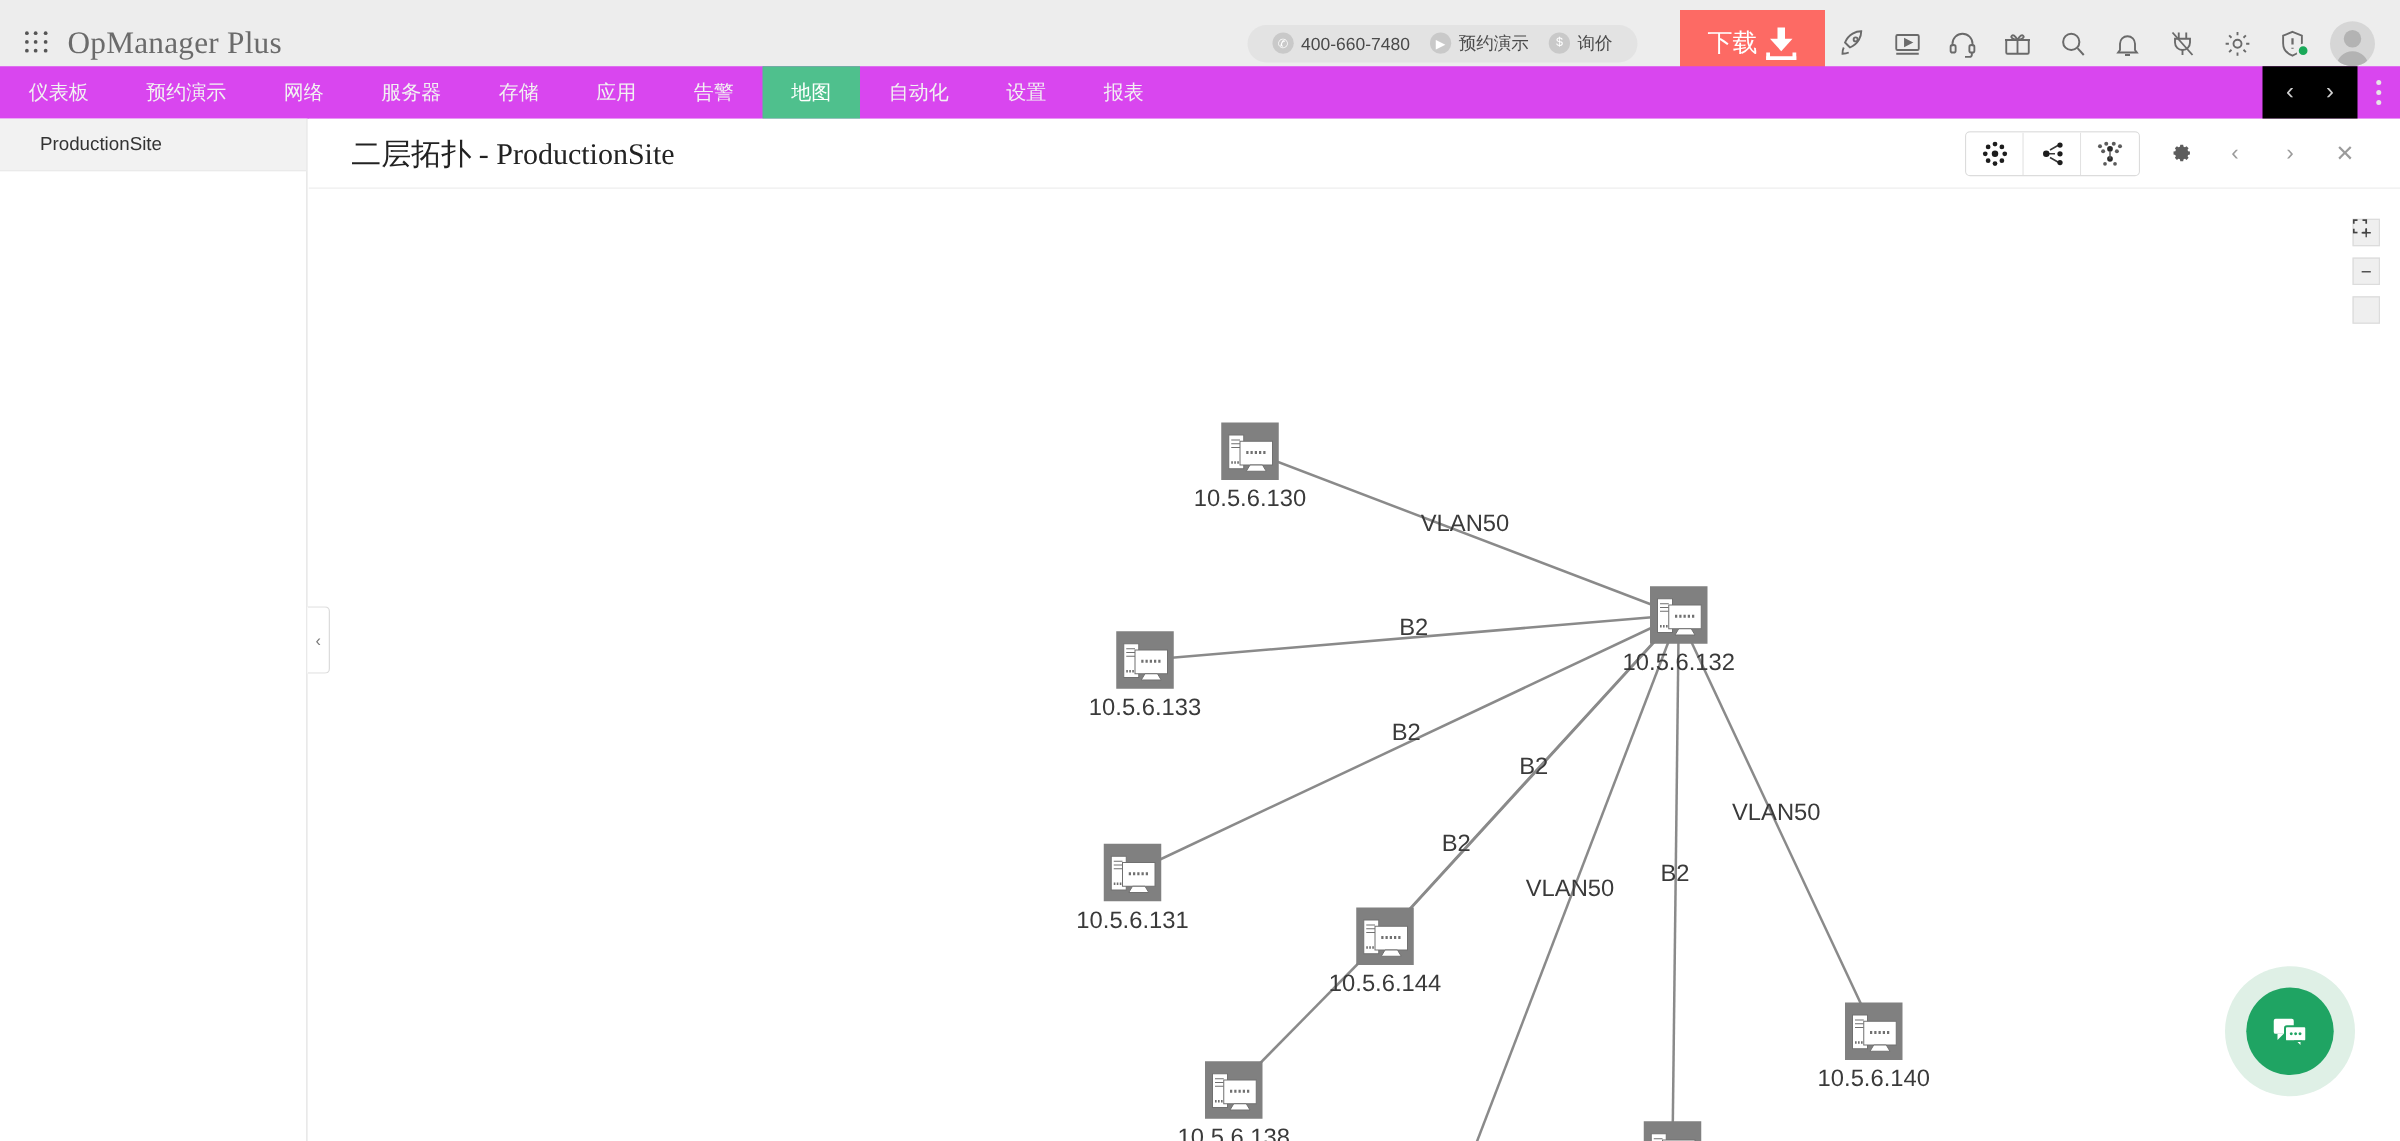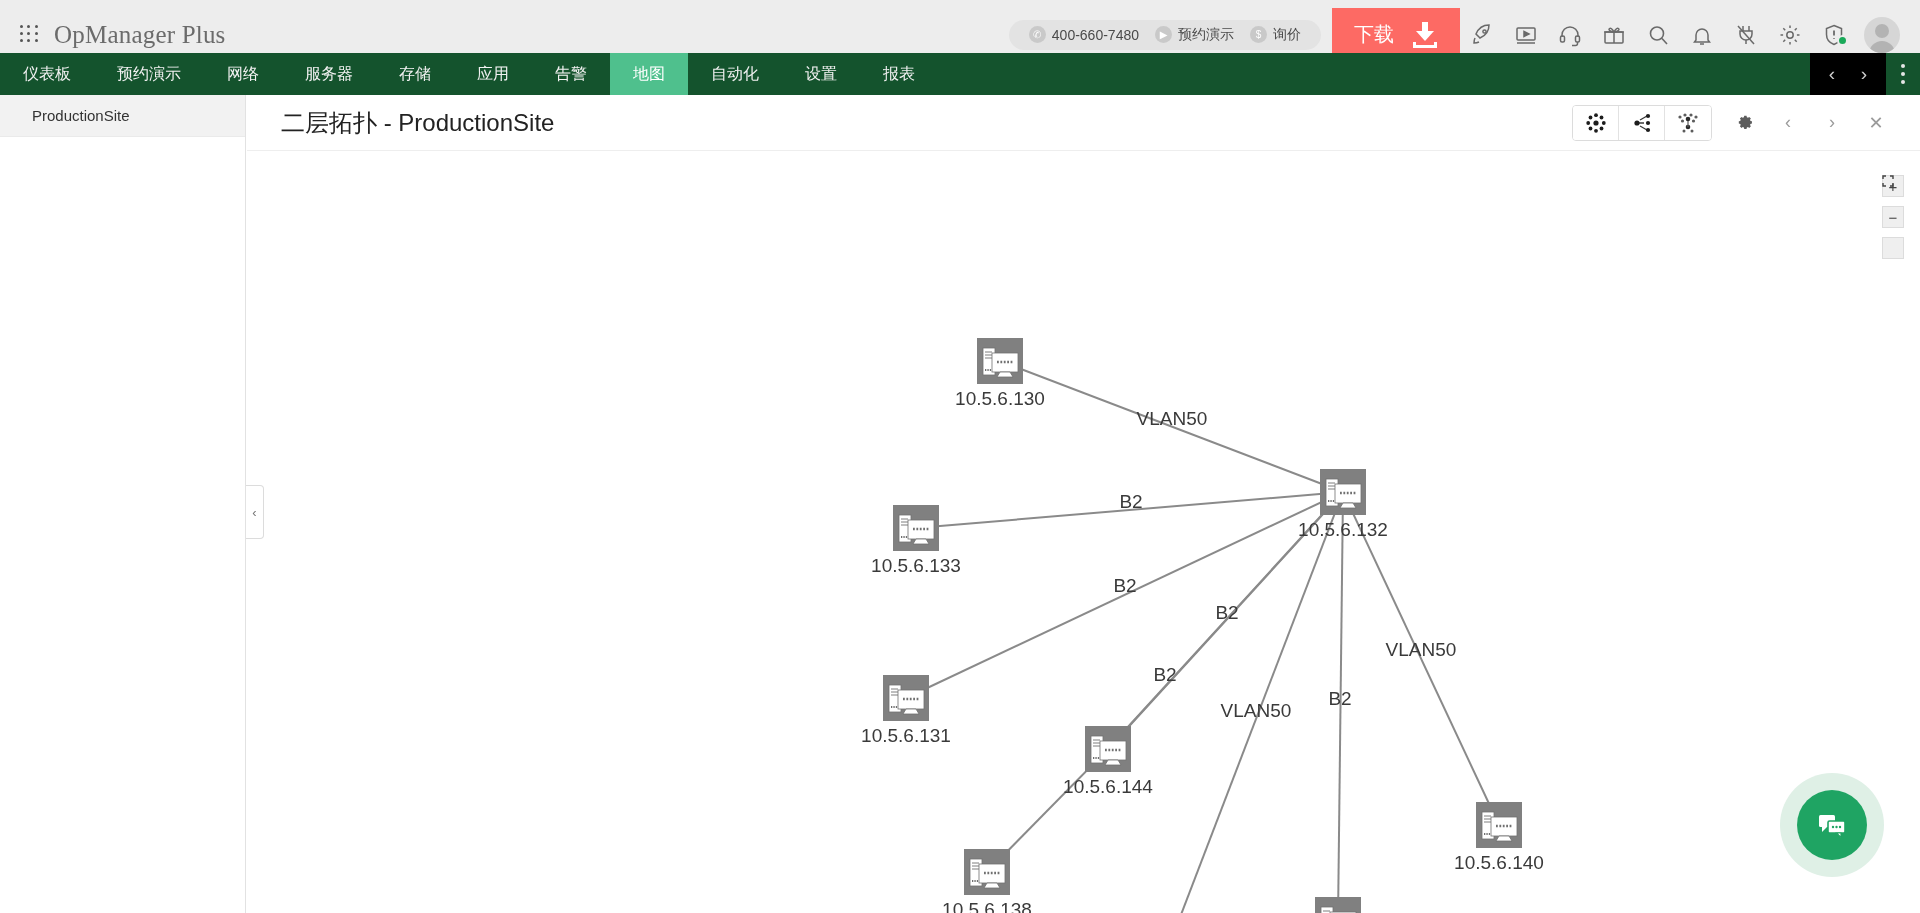--- a/index.html
+++ b/index.html
@@ -25,42 +25,42 @@
 
   .contact-pill {
     margin-left:auto; display:flex; align-items:center; gap:4px;
     background:#e3e3e3; border-radius:20px; height:30px; padding:0 14px;
     color:#4a4a4a; font-size:14px;
   }
   .contact-pill .seg { display:flex; align-items:center; gap:6px; padding:0 6px; }
   .cicon { width:17px; height:17px; border-radius:50%; background:#c9c9c9; color:#fff;
            display:flex; align-items:center; justify-content:center; font-size:10px; flex:0 0 auto;}
   .download-btn {
-    background:#fd6a64; color:#fff; height:53px; display:flex; align-items:center; gap:18px;
-    padding:0 22px; font-size:20px; cursor:pointer; margin-left:11px;
+    background:#fd6a64; color:#fff; height:53px; display:flex; align-items:center; gap:6px;
+    padding:0 22px; font-size:20px; cursor:pointer; margin-left:34px;
   }
   .dl-arrow { width:26px; height:26px; position:relative; }
   .dl-arrow:before{content:""; position:absolute; left:10px; top:0; width:6px; height:12px; background:#fff;}
   .dl-arrow:after{content:""; position:absolute; left:4px; top:9px; width:0;height:0;
      border-left:9px solid transparent;border-right:9px solid transparent;border-top:10px solid #fff;}
   .dl-tray{position:absolute;left:1px;bottom:0;width:24px;height:6px;border:3px solid #fff;border-top:none;}
 
   .hicons { display:flex; align-items:center; gap:0; padding-right:10px; }
   .hicon { width:44px; height:53px; display:flex; align-items:center; justify-content:center;
            cursor:pointer; color:#666; position:relative; }
   .hicon svg { display:block; }
   .greendot{position:absolute; right:8px; bottom:15px; width:11px;height:11px;border-radius:50%;
             background:#1aa959; border:2px solid #ededed;}
   .avatar { width:36px;height:36px;border-radius:50%;background:#d6d6d6; margin-left:8px; margin-right:10px;
             position:relative; overflow:hidden; cursor:pointer;}
   .avatar:before{content:"";position:absolute;left:11px;top:7px;width:14px;height:14px;border-radius:50%;background:#b3b3b3;}
   .avatar:after{content:"";position:absolute;left:5px;top:24px;width:26px;height:18px;border-radius:13px 13px 0 0;background:#b3b3b3;}
 
   
-  .navbar { position:absolute; left:0; top:53px; width:1920px; height:42px; background:#14532d;
+  .navbar { position:absolute; left:0; top:53px; width:1920px; height:42px; background:#d946ef;
             display:flex; align-items:stretch; }
   .navitem { color:#f2f2f2; font-size:16px; display:flex; align-items:center; padding:0 23px;
              cursor:pointer; white-space:nowrap; }
   .navitem.active { background:#4fc08d; color:#fff;text-align:right; }
   .nav-right { margin-left:auto; display:flex; align-items:stretch; }
   .nav-arrows { display:flex; align-items:center; gap:0; background:#000; padding:0 6px; }
   .nav-arrow { width:32px;height:42px; display:flex;align-items:center;justify-content:center;
                color:#cfcfcf;font-size:19px;cursor:pointer;}
   .nav-kebab { width:34px;height:42px;display:flex;flex-direction:column;align-items:center;
                justify-content:center;gap:4px;cursor:pointer;}
@@ -76,21 +76,21 @@
                color:#333; background:#f2f2f2; border-bottom:1px solid #eaeaea; cursor:pointer; }
 
   .side-collapse { position:absolute; left:246px; top:485px; width:18px; height:54px;
      background:#fff; border:1px solid #dcdcdc; border-left:none; border-radius:0 4px 4px 0;
      display:flex; align-items:center; justify-content:center; color:#777; font-size:13px; cursor:pointer; z-index:5;}
 
   
   .content { position:absolute; left:247px; top:95px; width:1673px; height:818px; background:#fff; }
   .content-head { height:56px; display:flex; align-items:center; padding:0 22px 0 34px;
                   border-bottom:1px solid #eee; }
-  .page-title { font-family:Liberation Sans, sans-serif; font-size:24px; color:#222; }
+  .page-title { font-family:Liberation Serif, serif; font-size:24px; color:#222; }
   .head-tools { margin-left:auto; display:flex; align-items:center; gap:0; }
   .layout-group { display:flex; border:1px solid #dcdcdc; border-radius:4px; overflow:hidden; }
   .layout-btn { width:46px; height:34px; display:flex;align-items:center;justify-content:center;
                 background:#fff; border-right:1px solid #e2e2e2; cursor:pointer;}
   .layout-btn:last-child{border-right:none;}
   .tool-btn { width:44px;height:34px; display:flex;align-items:center;justify-content:center;
               cursor:pointer; color:#9b9b9b; font-size:18px;}
   .tool-btn.gear { color:#6f6f6f; margin-left:10px;}
 
   .canvas { position:absolute; left:0; top:56px; width:1673px; height:762px; overflow:hidden; }

